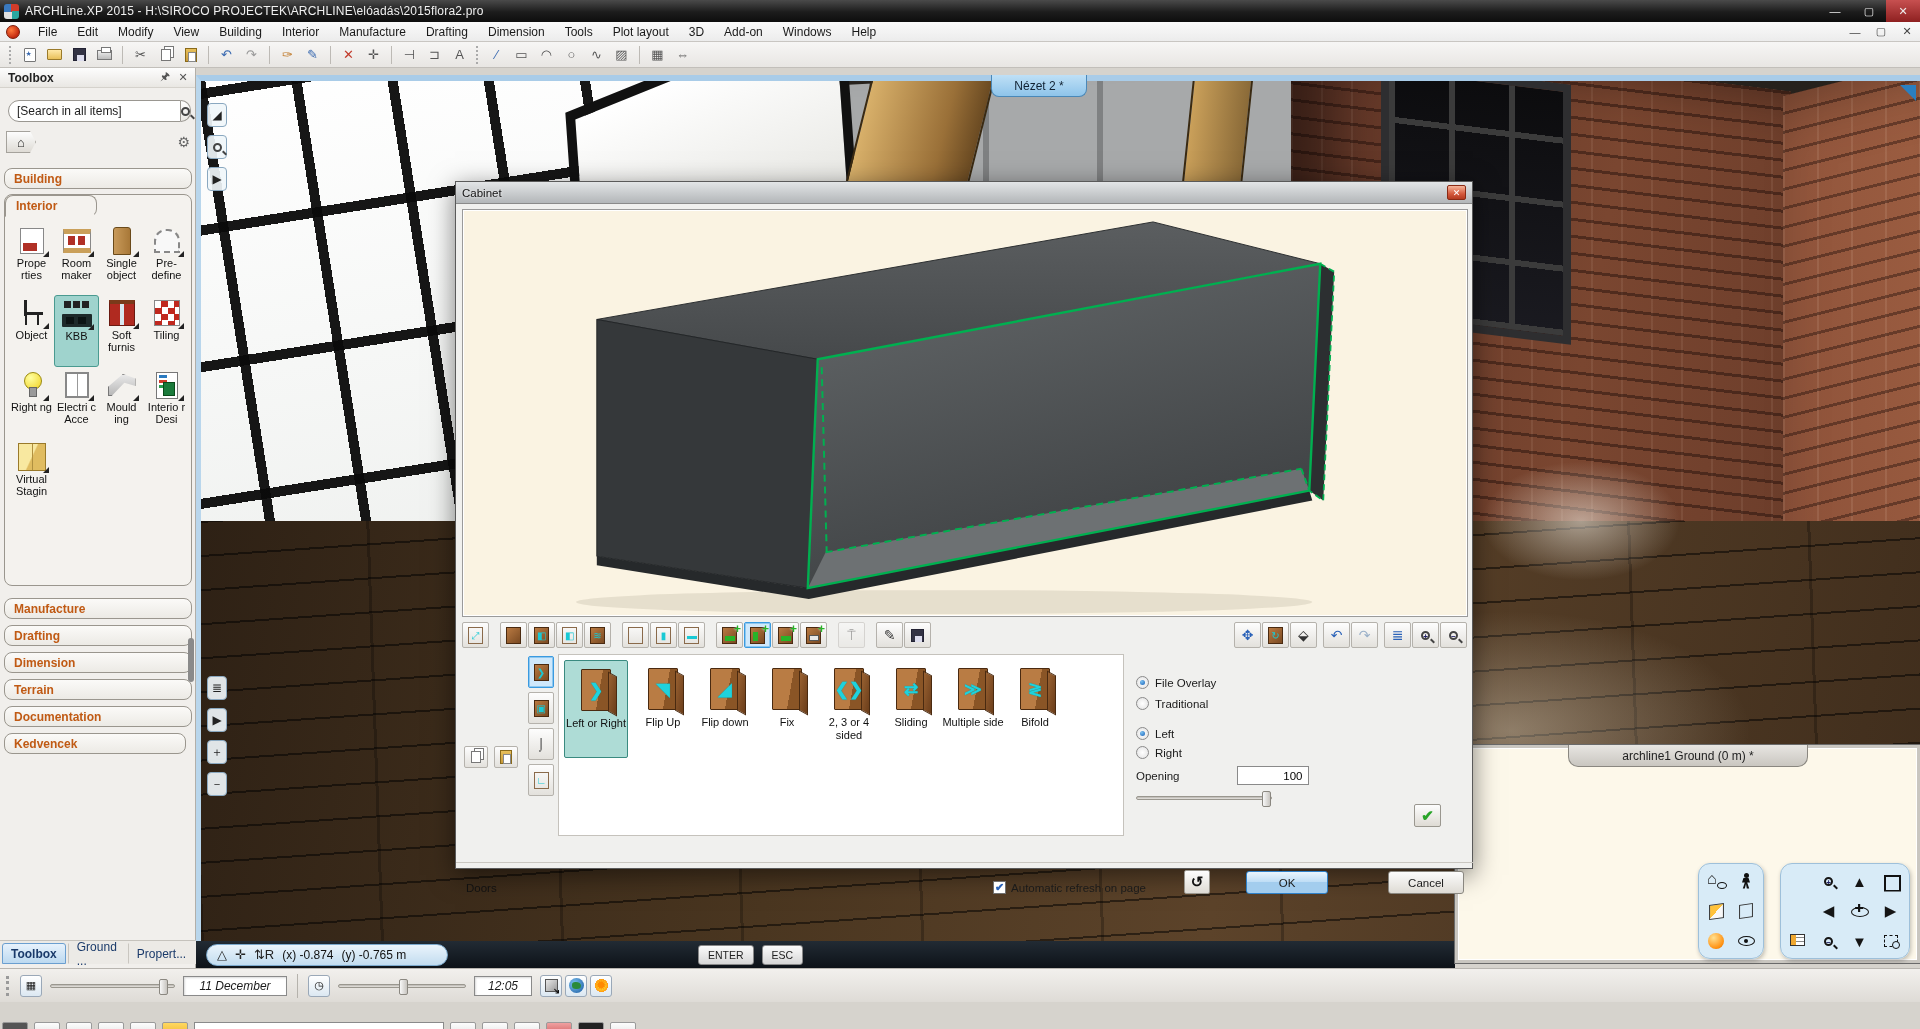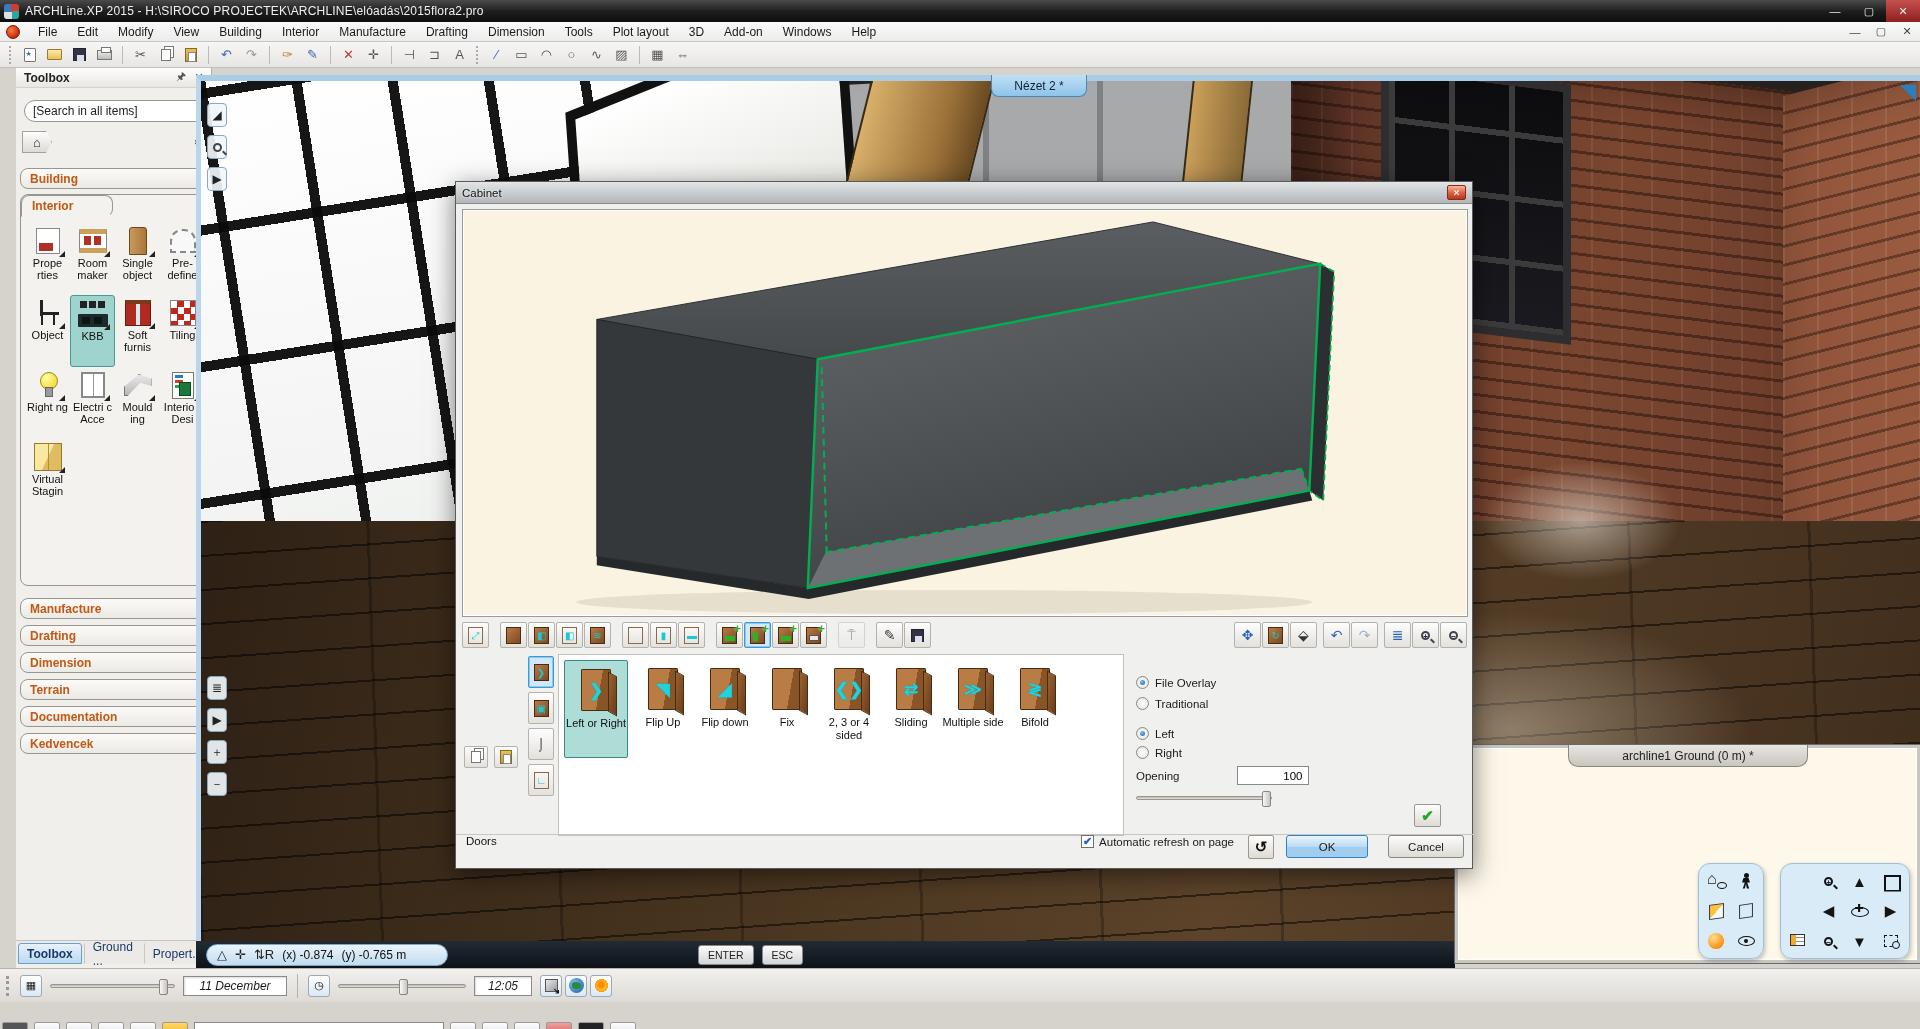--- a/index.html
+++ b/index.html
@@ -42,21 +42,21 @@
   .mini-folder { width:15px; height:11px; background:linear-gradient(#ffe9a8,#e8c05a); border:1px solid #9a7a2a; border-radius:1px; }
   .mini-floppy { width:13px; height:13px; background:#334; border:1px solid #223; position:relative; }
   .mini-floppy::after { content:""; position:absolute; left:3px; top:6px; width:7px; height:6px; background:#dde; }
   .mini-print { width:15px; height:10px; background:linear-gradient(#eee,#bbb); border:1px solid #777; position:relative; }
   .mini-print::after { content:""; position:absolute; left:3px; top:-4px; width:8px; height:4px; background:#fff; border:1px solid #777; }
   .mini-copy { width:10px; height:12px; background:#fff; border:1px solid #777; box-shadow:3px -3px 0 -1px #fff, 3px -3px 0 0 #777; }
   .mini-paste { width:12px; height:14px; background:linear-gradient(#e8c05a,#c89a3a); border:1px solid #8a6a1a; position:relative; }
   .mini-paste::after { content:""; position:absolute; left:2px; top:3px; width:6px; height:8px; background:#fff; border:1px solid #888; }
 
   
-  #toolbox { position:absolute; left:16px; top:68px; width:196px; height:900px;
+  #toolbox { position:absolute; left:0; top:68px; width:196px; height:900px;
     background:#f1efec; border-right:1px solid #b2afa9; }
   #toolbox-header { height:20px; display:flex; align-items:center; padding:0 4px 0 8px;
     background:linear-gradient(#fdfdfd,#e9e7e3); border-bottom:1px solid #d5d2cc; }
   #toolbox-header .cap { font-weight:bold; font-size:12px; color:#222; }
   #toolbox-header .hbtn { margin-left:auto; color:#555; font-size:11px; width:16px; text-align:center; }
   #toolbox-header .hbtn + .hbtn { margin-left:2px; }
   #tb-search { position:absolute; left:8px; top:32px; width:180px; height:22px; display:flex; }
   #tb-search input { flex:1; height:22px; border:1px solid #9a9license7; border:1px solid #9a9791; border-radius:11px 0 0 11px;
     padding:0 8px; font-size:12px; color:#222; background:#fff; font-family:"Liberation Sans",sans-serif; }
   #tb-search .sbtn { width:24px; height:22px; border:1px solid #9a9791; border-left:none; border-radius:0 11px 11px 0;
@@ -324,32 +324,32 @@
   .radio { width:13px; height:13px; border-radius:50%; border:1px solid #8a8a8a; background:radial-gradient(#fff,#e0e0e0); position:relative; }
   .radio.on::after { content:""; position:absolute; left:3px; top:3px; width:5px; height:5px; border-radius:50%;
     background:radial-gradient(circle at 35% 30%, #7ac0f0, #1a62b8); }
   #opening-row { position:absolute; left:6px; top:112px; display:flex; align-items:center; }
   #opening-input { width:72px; height:19px; border:1px solid #8a8a8a; background:#fff; text-align:right; padding-right:6px;
     font-size:11.5px; margin-left:58px; font-family:"Liberation Sans",sans-serif; }
   #opening-slider { position:absolute; left:6px; top:142px; width:136px; }
   #confirm-btn { position:absolute; left:284px; top:150px; width:27px; height:23px; border:1px solid #9a978f;
     border-radius:2px; background:linear-gradient(#fdfdfd,#dedbd4); color:#28a428; font-size:15px; font-weight:bold;
     display:flex; align-items:center; justify-content:center; }
-  #dlg-footer { position:absolute; left:0px; top:652px; width:1018px; height:32px; border-top:1px solid #c9c6c0;
-    display:flex; align-items:flex-start; padding:0 10px; font-size:11.5px; }
+  #dlg-footer { position:absolute; left:0px; top:680px; width:1018px; height:32px; border-top:1px solid #c9c6c0;
+    display:flex; align-items:flex-end; padding:0 10px; font-size:11.5px;gap:24px; }
   #footer-page { color:#111; }
   #auto-refresh { margin-left:auto; display:flex; align-items:center; gap:5px; }
   .checkbox { width:13px; height:13px; border:1px solid #707070; background:#fff; display:flex; align-items:center;
     justify-content:center; color:#2a62b8; font-size:11px; font-weight:bold; }
   #refresh-btn { margin-left:14px; width:26px; height:24px; border:1px solid #9a978f; border-radius:2px;
     background:linear-gradient(#fdfdfd,#dedbd4); font-size:15px; font-weight:bold; color:#111;
     display:flex; align-items:center; justify-content:center; }
   #ok-btn { margin-left:12px; width:82px; height:23px; border:1px solid #2f81c9; border-radius:3px;
     background:linear-gradient(#eaf5fd,#bcdcf5 50%,#a3cdee 50%); display:flex; align-items:center; justify-content:center; }
-  #cancel-btn { margin-left:20px; width:76px; height:23px; border:1px solid #8a8780; border-radius:3px;
+  #cancel-btn { margin-left:36px; width:76px; height:23px; border:1px solid #8a8780; border-radius:3px;
     background:linear-gradient(#fcfcfc,#dedbd4); display:flex; align-items:center; justify-content:center; }
 </style>
 </head>
 <body>
 
 <div id="app">
 
   <div id="titlebar">
     <div id="app-logo"></div>
     <span class="title">ARCHLine.XP 2015 - H:\SIROCO PROJECTEK\ARCHLINE\elóadás\2015flora2.pro</span>

